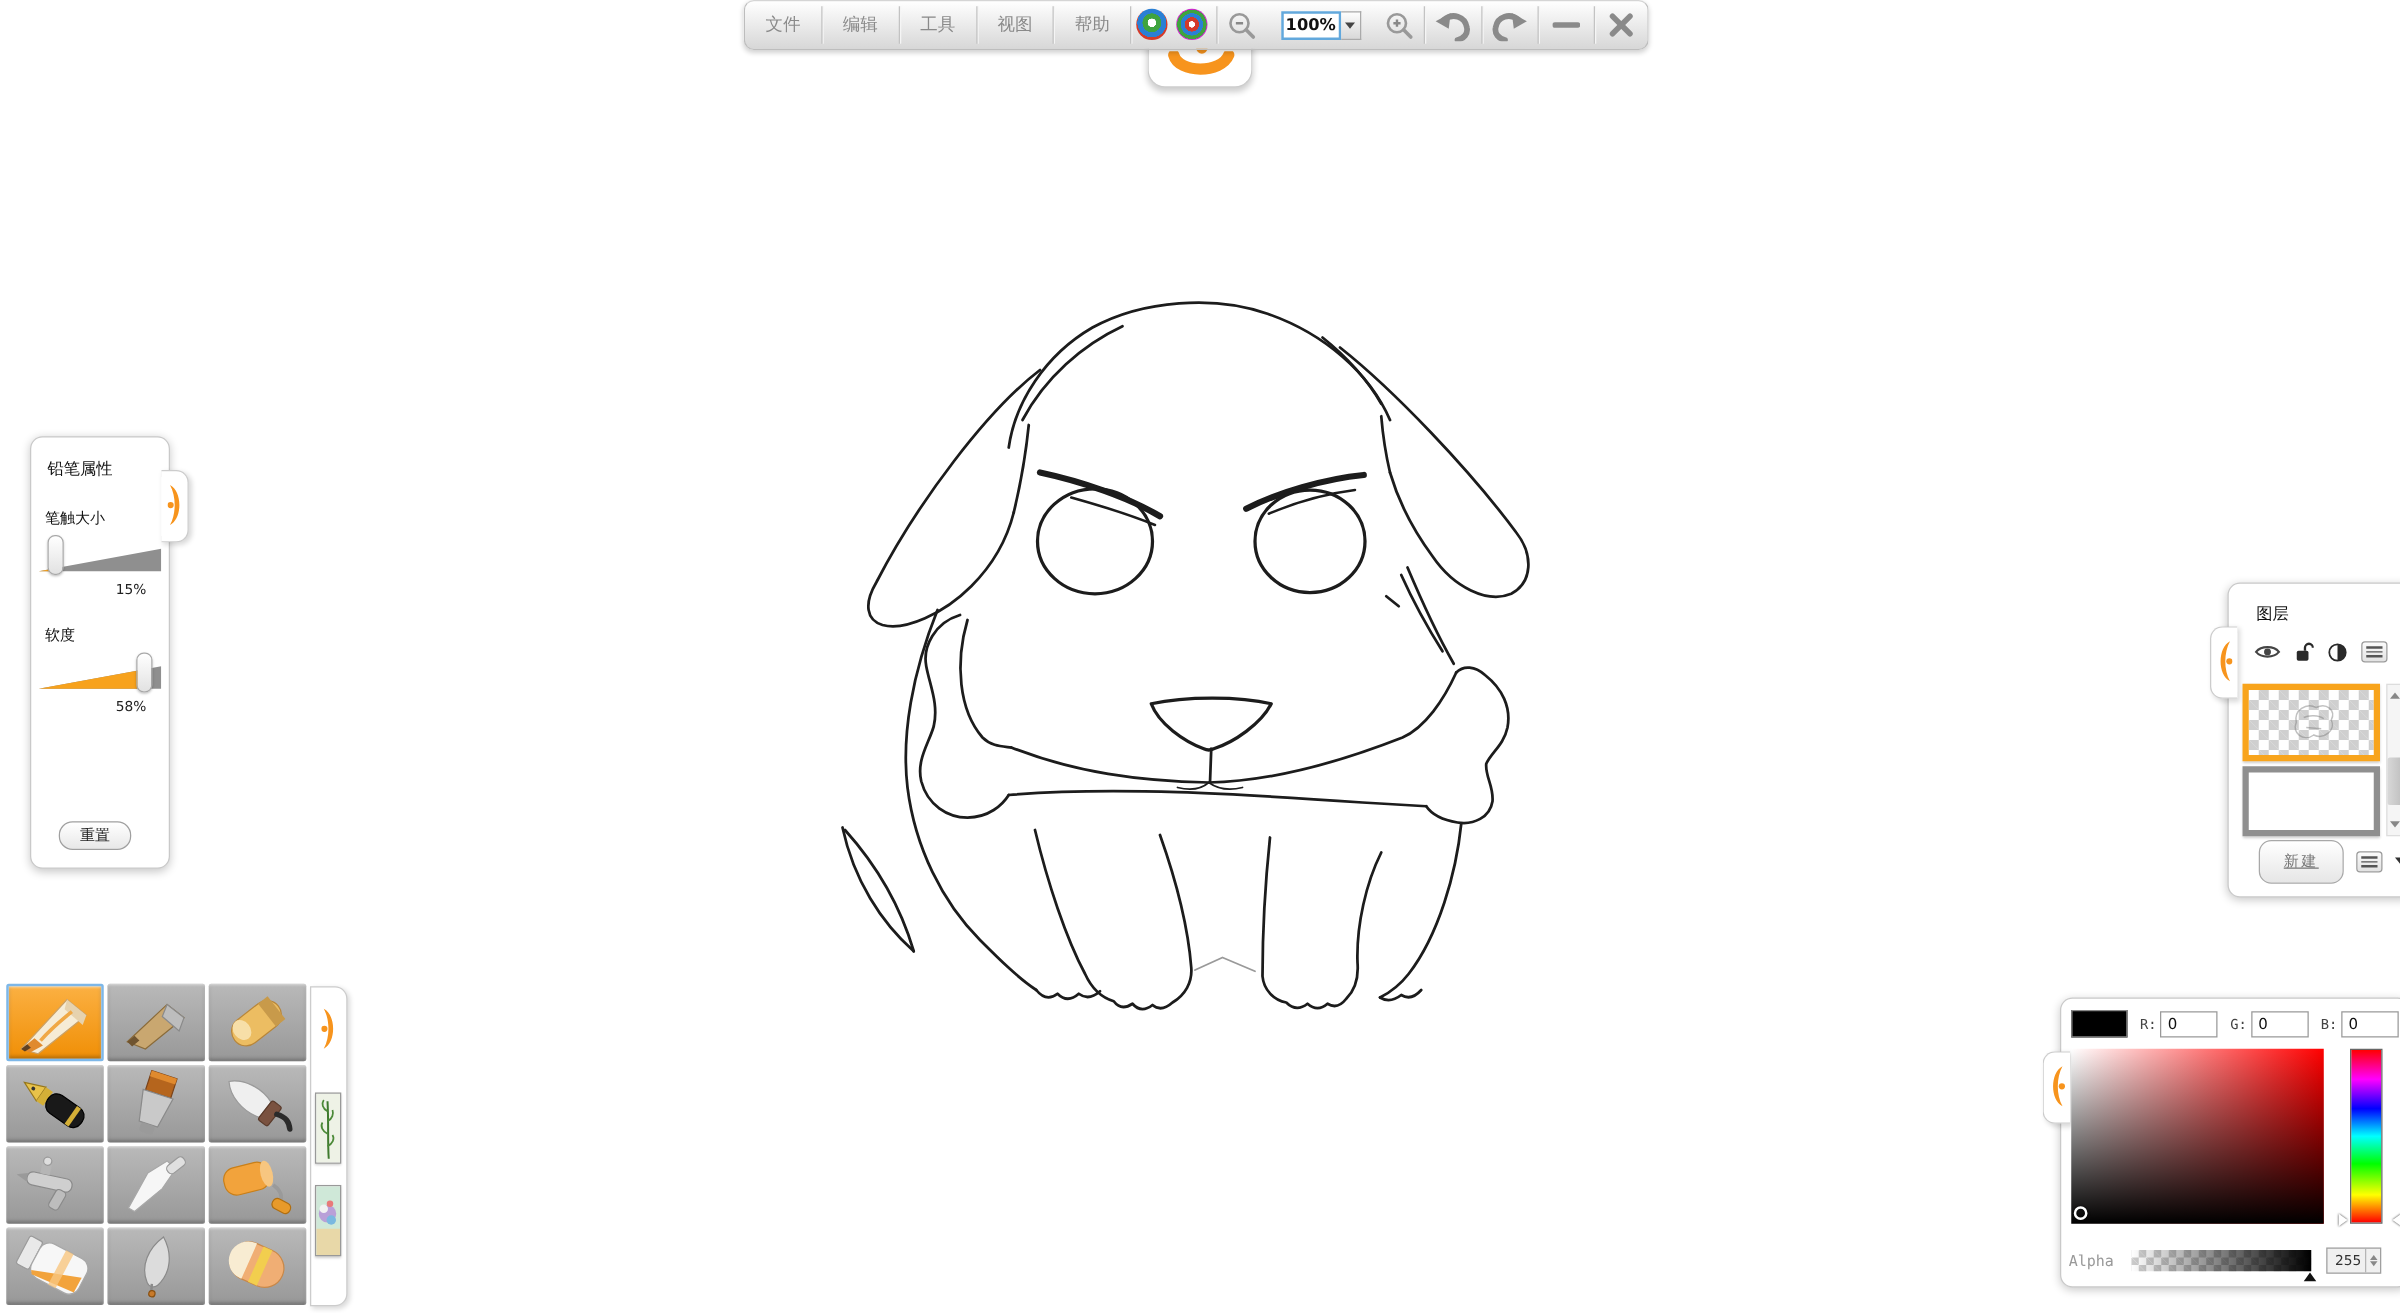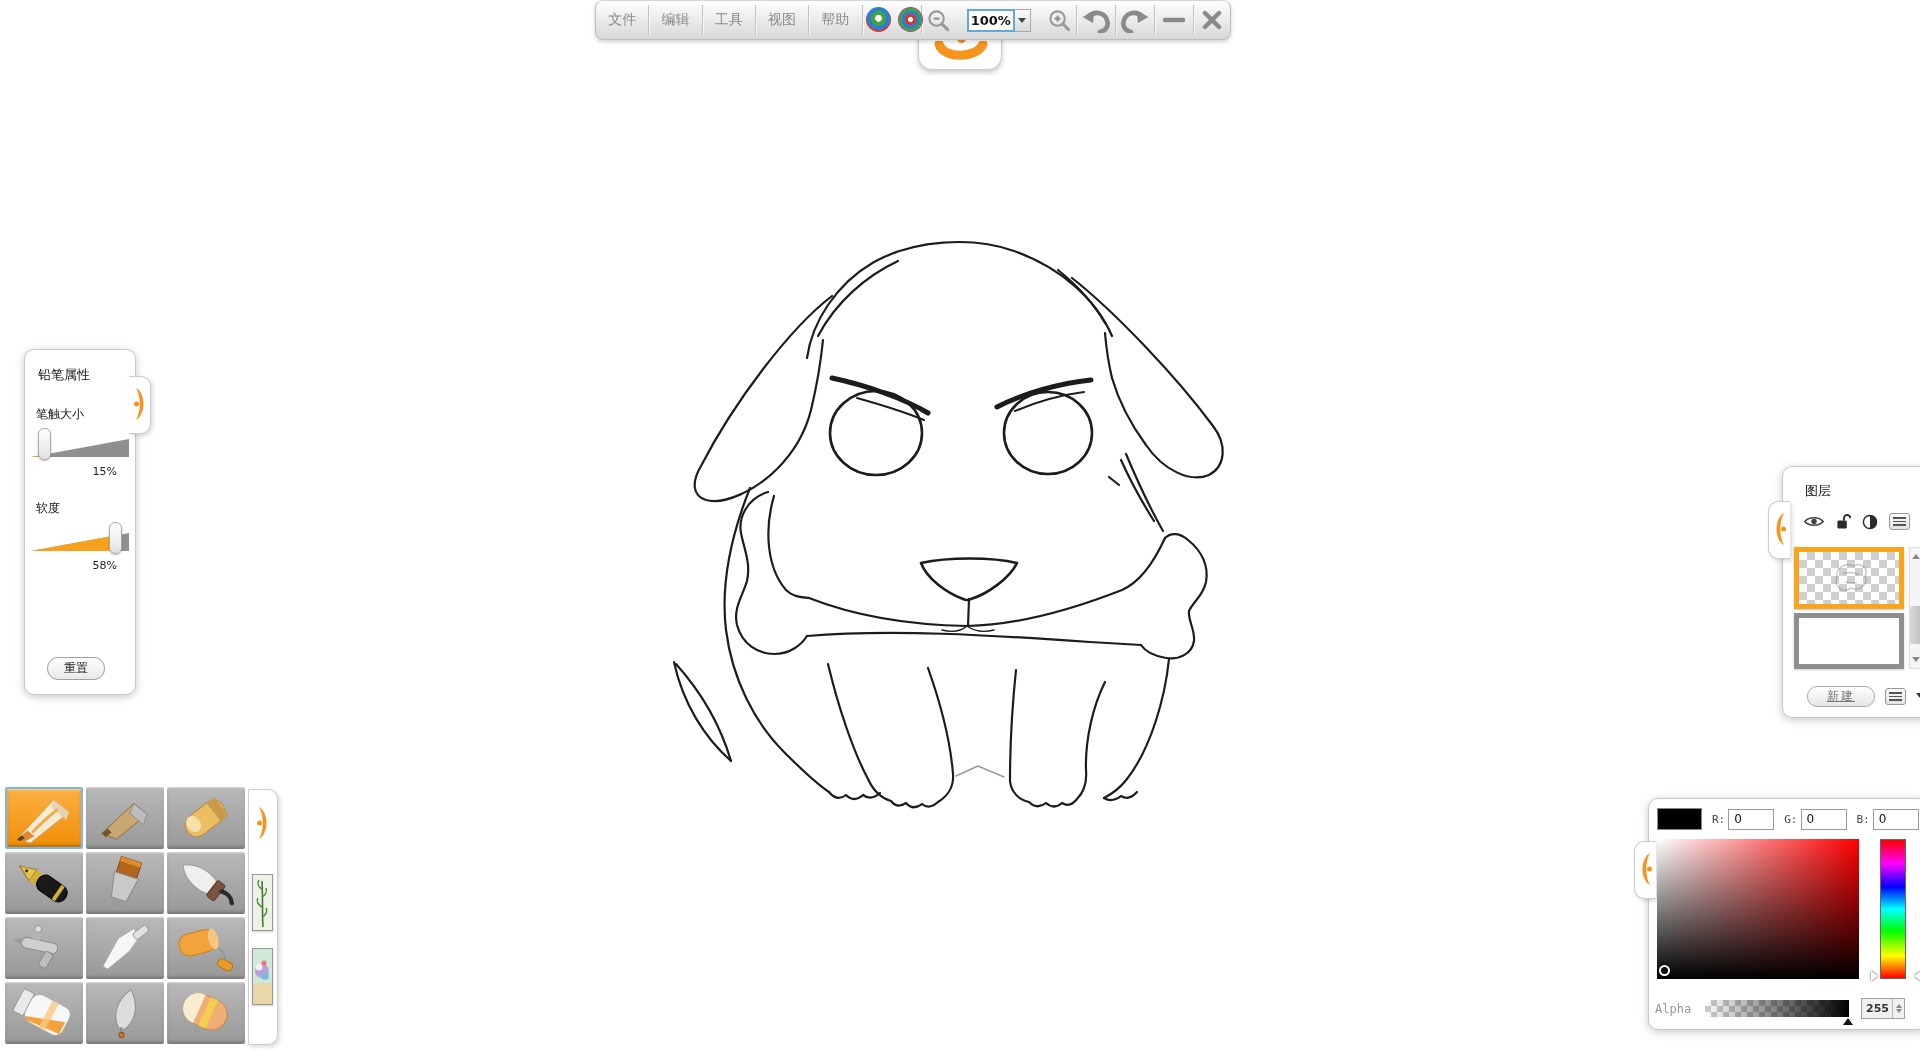--- a/index.html
+++ b/index.html
@@ -1,21 +1,21 @@
 <!DOCTYPE html>
 <html><head>
 <meta charset="utf-8">
 <style>
 * { margin:0; padding:0; box-sizing:border-box; }
 html,body { width:1920px; height:1050px; overflow:hidden; background:#fff;
   font-family:"DejaVu Sans","Liberation Sans",sans-serif; }
 .abs { position:absolute; }
 
 
-#toolbar { left:595px; top:0; width:636px; height:40px;
+#toolbar { left:595px; top:0; width:724px; height:40px;
   background:linear-gradient(#ffffff,#e9e9e9 55%,#d7d7d7);
   border:1px solid #bdbdbd; border-top-color:#d5d5d5; border-radius:8px;
   box-shadow:0 2px 4px rgba(0,0,0,.18); display:flex; align-items:stretch; z-index:5; }
 .tb-btn { display:flex; align-items:center; justify-content:center; color:#8a8a8a;
   font-size:14px; cursor:default; }
 .tb-menu { width:63px; }
 .tb-sep { width:1px; background:#c3c3c3; box-shadow:1px 0 0 #f5f5f5; margin:4px 0; }
 .tb-ico { width:40px; }
 #zoom-combo { display:flex; align-items:center; margin:8px 12px; }
 #zoom-field { width:48px; height:23px; border:2px solid #62a8dc; background:#fff;
@@ -92,21 +92,21 @@
 #layer-2 { height:56px; border:5px solid #8f8f8f; background:#fff; }
 #layers-scroll { position:absolute; left:126px; top:80px; width:14px; height:122px;
   background:#f5f5f5; border:1px solid #ddd; }
 .scroll-arrow { width:12px; height:13px; display:flex; align-items:center; justify-content:center; }
 .tri-up { border:4px solid transparent; border-bottom:5px solid #888; }
 .tri-dn { border:4px solid transparent; border-top:5px solid #888; }
 #scroll-thumb { position:absolute; left:0; top:58px; width:12px; height:38px;
   background:linear-gradient(90deg,#d8d8d8,#bfbfbf); border-radius:2px; }
 #layers-bottom { position:absolute; left:0; bottom:10px; width:100%; display:flex;
   align-items:center; padding-left:24px; gap:10px; }
-#new-layer-btn { width:68px; height:21px; border-radius:10px; border:1px solid #a8a8a8;
+#new-layer-btn { width:68px; height:35px; border-radius:10px; border:1px solid #a8a8a8;
   background:linear-gradient(#fff,#e6e6e6); font-size:12px; color:#777;
   display:flex; align-items:center; justify-content:center; letter-spacing:2px;text-decoration:underline; }
 
 
 #color-panel { left:1648px; top:798px; width:280px; height:232px; border-radius:10px; }
 #color-handle { left:-15px; top:42px; width:22px; height:58px; border-radius:10px 0 0 10px; border-right:none; }
 #rgb-row { position:absolute; left:8px; top:9px; display:flex; align-items:center; }
 #swatch { width:45px; height:22px; background:#000; border:1px solid #888; }
 .rgb-label { font-family:"DejaVu Sans Mono","Liberation Mono",monospace;
   font-size:11px; color:#444; margin:0 3px 0 10px; }
@@ -132,21 +132,21 @@
   background:
    linear-gradient(to right, rgba(0,0,0,0), #000),
    linear-gradient(45deg,#ccc 25%,transparent 25%,transparent 75%,#ccc 75%),
    linear-gradient(45deg,#ccc 25%,transparent 25%,transparent 75%,#ccc 75%);
   background-size:100% 100%, 12px 12px, 12px 12px;
   background-position:0 0, 0 0, 6px 6px; background-color:#fff; }
 #alpha-cursor { position:absolute; left:188px; top:16px;
   border:5px solid transparent; border-bottom:7px solid #111; }
 #alpha-box { position:absolute; left:206px; top:1px; width:44px; height:21px;
   border:1px solid #a0a0a0; background:#f0f0f0; display:flex; align-items:center; }
-#alpha-value { flex:1; font-size:11px; color:#333; text-align:right; padding-right:3px;font-weight:bold; }
+#alpha-value { flex:1; font-size:11px; color:#333; text-align:right; padding-right:3px; }
 #alpha-spin { width:12px; height:100%; border-left:1px solid #b5b5b5;
   display:flex; flex-direction:column; align-items:center; justify-content:space-evenly; }
 #alpha-spin .tri-up{ border-width:3px; border-bottom-width:4px; }
 #alpha-spin .tri-dn{ border-width:3px; border-top-width:4px; }
 
 
 .crescent { display:block; margin:10px auto 0; }
 </style>
 </head>
 <body>

